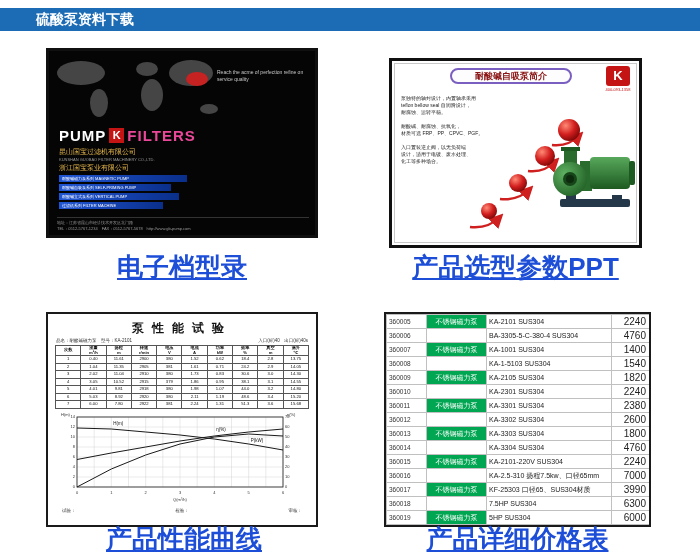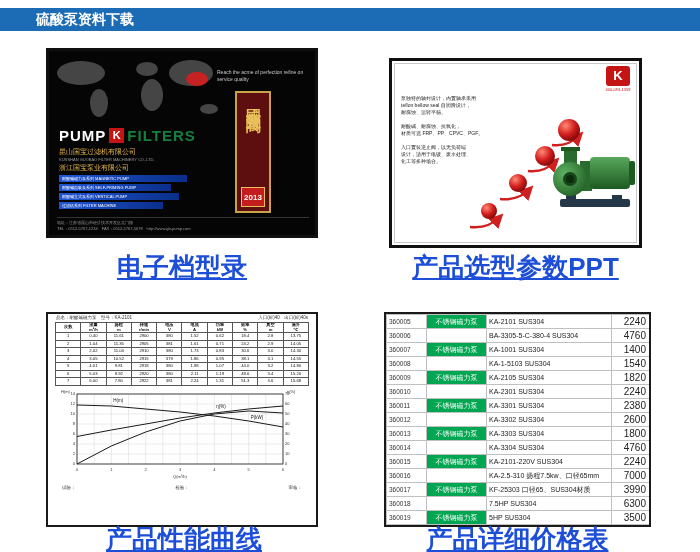--- a/index.html
+++ b/index.html
@@ -21,21 +21,21 @@
   #panel-curve{left:46px;top:312px;width:272px;height:215px;border:2px solid #1a1a1a;background:#ffffff;}
   #panel-price{left:384px;top:312px;width:267px;height:215px;border:2px solid #1a1a1a;background:#ffffff;}
 
   
   .p1-map{position:absolute;left:0;top:2px;}
   .p1-tagline{position:absolute;left:168px;top:18px;width:92px;font-size:5px;color:#c8c8c8;line-height:7px;}
   .p1-brand{position:absolute;left:10px;top:76px;display:flex;align-items:center;gap:3px;}
   .p1-brand .pump{color:#fff;font-weight:bold;font-size:15px;letter-spacing:1px;}
   .p1-brand .kbox{width:15px;height:15px;background:#c41414;color:#fff;font-weight:bold;font-size:11px;
                   text-align:center;line-height:15px;}
-  .p1-brand .filters{color:#15803d;font-weight:bold;font-size:15px;letter-spacing:1px;}
+  .p1-brand .filters{color:#ec4899;font-weight:bold;font-size:15px;letter-spacing:1px;}
   .p1-co1{position:absolute;left:10px;top:96px;font-size:7px;color:#e8b84b;}
   .p1-co1-en{position:absolute;left:10px;top:106px;font-size:4px;color:#999;}
   .p1-co2{position:absolute;left:10px;top:112px;font-size:7px;color:#e8b84b;}
   .p1-bars{position:absolute;left:10px;top:124px;width:160px;}
   .p1-bar{height:7px;margin-bottom:2px;background:linear-gradient(90deg,#1f55d4,#0a2f8a);color:#fff;
           font-size:4px;line-height:7px;padding-left:3px;white-space:nowrap;overflow:hidden;}
   .p1-bar:nth-child(1){width:128px}
   .p1-bar:nth-child(2){width:112px}
   .p1-bar:nth-child(3){width:120px}
   .p1-bar:nth-child(4){width:104px}
@@ -114,24 +114,20 @@
   </div>
   <div class="p1-co1">昆山国宝过滤机有限公司</div>
   <div class="p1-co1-en">KUNSHAN GUOBAO FILTER MACHINERY CO.,LTD.</div>
   <div class="p1-co2">浙江国宝泵业有限公司</div>
   <div class="p1-bars" id="p1-bars">
       <div class="p1-bar"><span>耐酸碱磁力泵系列 MAGNETIC PUMP</span></div>
       <div class="p1-bar"><span>耐酸碱自吸泵系列 SELF-PRIMING PUMP</span></div>
       <div class="p1-bar"><span>耐酸碱立式泵系列 VERTICAL PUMP</span></div>
       <div class="p1-bar"><span>过滤机系列 FILTER MACHINE</span></div>
     </div>
-  <div class="p1-banner">
-    <div class="p1-banner-text">國寶泵閥</div>
-    <div class="p1-seal">2013</div>
-  </div>
   <div class="p1-footer">地址：江苏省昆山市经济技术开发区北门路
 TEL：0512-5767-1234　FAX：0512-5767-5678　http://www.gb-pump.com</div>
 </div>
 
 <div class="panel" id="panel-ppt">
   <div class="p2-inner"></div>
   <svg class="p2-art" width="247" height="184" viewBox="0 0 247 184">
     <defs>
       <radialGradient id="ballg" cx="35%" cy="30%" r="75%">
         <stop offset="0%" stop-color="#ff8a75"></stop>
@@ -169,40 +165,42 @@
       <rect x="188" y="100" width="12" height="30" fill="#2a6b2e"></rect>
       <rect x="198" y="96" width="40" height="32" rx="4" fill="url(#motorg)"></rect>
       <rect x="237" y="100" width="6" height="24" rx="2" fill="#1d5a21"></rect>
       <rect x="172" y="88" width="13" height="16" fill="#2a6b2e"></rect>
       <rect x="169" y="86" width="19" height="4" fill="#1d5a21"></rect>
       <circle cx="178" cy="118" r="17" fill="url(#voluteg)"></circle>
       <circle cx="178" cy="118" r="7" fill="#17451a"></circle>
       <circle cx="178" cy="118" r="4" fill="#0d2a0f"></circle>
     </g>
   </svg>
+  <div class="p2-title-pill">耐酸碱自吸泵简介</div>
   <div class="p2-logo">
     <div class="p2-k">K</div>
     <div class="p2-phone">400-093-1358</div>
   </div>
   <div class="p2-body">泵独特的轴封设计，内置轴承采用
 teflon bellow seal 自润滑设计，
 耐腐蚀、运转平稳。
 
 耐酸碱、耐腐蚀、抗氧化，
 材质可选 FRP、PP、CPVC、PGF。
 
 入口置装逆止阀，以无负荷端
 设计，适用于电镀、废水处理、
 化工等多种场合。</div>
 </div>
 
 <div class="caption" id="cap-catalog">电子档型录</div>
 <div class="caption" id="cap-ppt">产品选型参数PPT</div>
 
 <div class="panel" id="panel-curve">
+  <div class="p3-title">泵性能试验</div>
   <div class="p3-sub">
     <span>品名：耐酸碱磁力泵　型号：KA-2101</span>
     <span>入口(标)40　出口(标)40s</span>
   </div>
   <table class="p3-table">
     <thead id="perf-head">
         <tr>
           <th>次数</th>
           <th>流量
 m³/h</th>
@@ -458,20 +456,20 @@
         <tr>
           <td class="c-no">360018</td>
           <td class="c-cat"></td>
           <td class="c-model">7.5HP SUS304</td>
           <td class="c-price">6300</td>
         </tr>
         <tr>
           <td class="c-no">360019</td>
           <td class="c-cat green">不锈钢磁力泵</td>
           <td class="c-model">5HP SUS304</td>
-          <td class="c-price">3500</td>
+          <td class="c-price">6000</td>
         </tr>
       </tbody>
   </table>
 </div>
 
 <div class="caption" id="cap-curve">产品性能曲线</div>
 <div class="caption" id="cap-price">产品详细价格表</div>
 
 </body></html>

